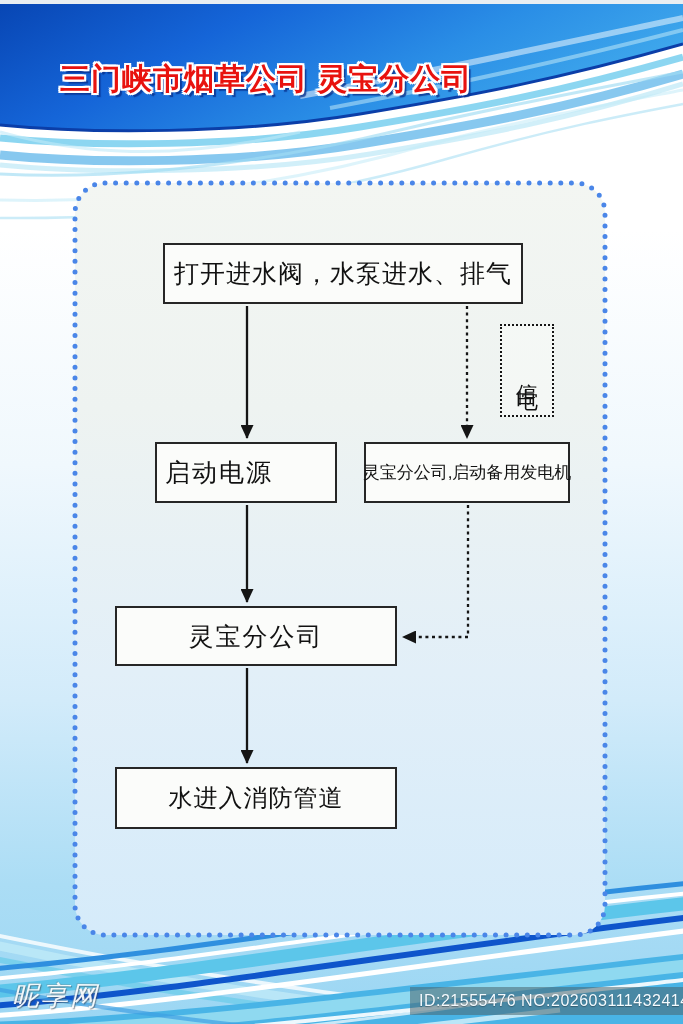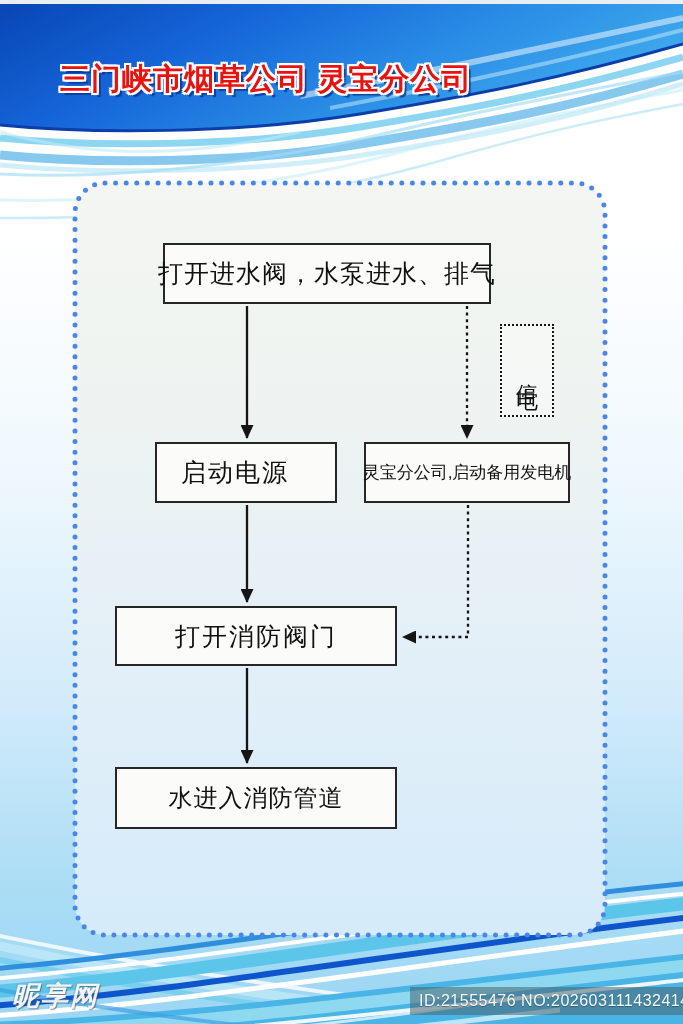--- a/index.html
+++ b/index.html
@@ -29,41 +29,41 @@
   
   .flow-box{
     position:absolute;
     background:#fbfcfa;
     border:2px solid #262626;
     box-sizing:border-box;
     display:flex;align-items:center;justify-content:center;
     color:#111;
     white-space:nowrap;
   }
-  .fb1{left:163px;top:239px;width:328px;height:61px;font-size:25px;letter-spacing:1px;}
-  .fb2{left:155px;top:438px;width:182px;height:61px;font-size:25px;letter-spacing:2px;justify-content:flex-start;padding-left:24px;}
+  .fb1{left:163px;top:239px;width:360px;height:61px;font-size:25px;letter-spacing:1px;}
+  .fb2{left:155px;top:438px;width:182px;height:61px;font-size:25px;letter-spacing:2px;justify-content:flex-start;padding-left:8px;}
   .fb3{left:364px;top:438px;width:206px;height:61px;font-size:17px;}
   .fb4{left:115px;top:602px;width:282px;height:60px;font-size:25px;letter-spacing:2px;}
   .fb5{left:115px;top:763px;width:282px;height:62px;font-size:24px;letter-spacing:1px;}
 
   .power-off-box{
     position:absolute;left:500px;top:320px;width:54px;height:93px;
     border:2px dotted #151515;box-sizing:border-box;
     display:flex;align-items:center;justify-content:center;
     background:rgba(250,252,250,0.45);
   }
   .power-off-box .vtext{
     writing-mode:vertical-rl;text-orientation:upright;
     font-size:22px;color:#111;letter-spacing:5px;line-height:1;
   }
 
   
   .wm{
     left:12px;top:974px;display:flex;align-items:baseline;gap:10px;
-    color:rgba(255,255,255,0.92);font-weight:bold;font-style:italic;
+    color:rgba(255,255,255,0.92);font-weight:normal;font-style:italic;
     text-shadow:1px 1px 1px rgba(60,70,80,0.55), -1px -1px 0 rgba(120,140,150,0.35);
     white-space:nowrap;
   }
   .wm .site-name{font-size:27px;letter-spacing:2px;}
   .wm .site-url{font-size:23px;}
   .id-badge{
     left:410px;top:983px;width:273px;height:28px;
     background:rgba(72,100,110,0.55);
     color:#f4fbff;font-size:16px;
     display:flex;align-items:center;padding-left:9px;box-sizing:border-box;
@@ -148,21 +148,21 @@
   <div class="flow-box fb1">打开进水阀，水泵进水、排气</div>
 
   <div class="power-off-box">
     <span class="vtext">停电</span>
   </div>
 
   <div class="flow-box fb2">启动电源</div>
 
   <div class="flow-box fb3">灵宝分公司,启动备用发电机</div>
 
-  <div class="flow-box fb4">打开消防阀门</div>
+  <div class="flow-box fb4">灵宝分公司</div>
 
   <div class="flow-box fb5">水进入消防管道</div>
 
   <div class="abs wm">
     <span class="site-name">昵享网</span>
   </div>
   <div class="abs id-badge">ID:21555476 NO:20260311143241409106</div>
 
 </div>
 

